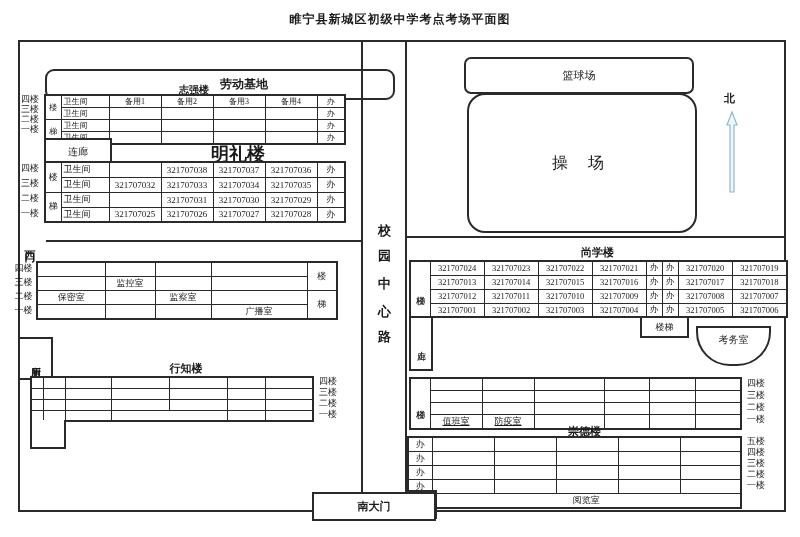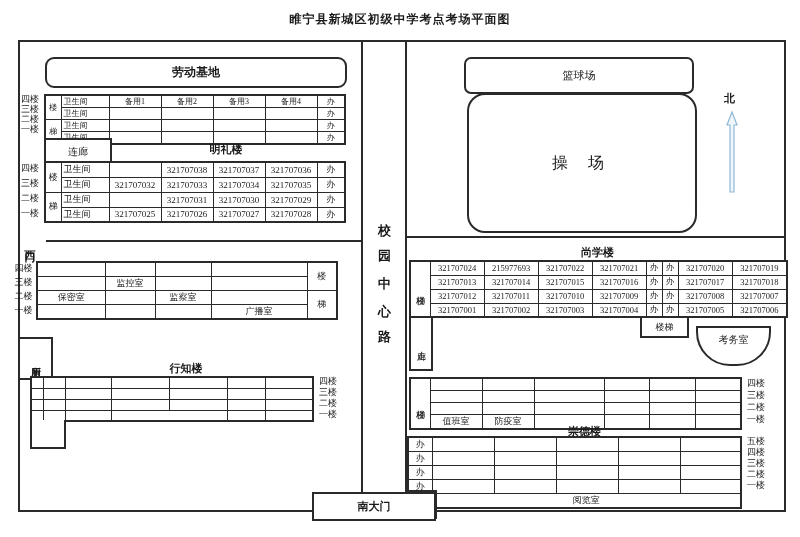--- a/index.html
+++ b/index.html
@@ -28,24 +28,25 @@
   <div class="abs" style="left:0;top:11px;width:800px;text-align:center;font-weight:bold;font-size:12px;letter-spacing:1px;">睢宁县新城区初级中学考点考场平面图</div>
 
   <div class="abs" style="left:18px;top:40px;width:764px;height:468px;border:2px solid #2a2a2a;"></div>
 
   <div class="vline" style="left:361px;top:40px;height:470px;"></div>
   <div class="vline" style="left:405px;top:40px;height:470px;"></div>
   <div class="abs" style="left:361px;top:148px;width:46px;height:262px;display:flex;align-items:center;justify-content:center;z-index:2;">
     <span class="vtext" style="font-weight:bold;font-size:13px;letter-spacing:27px;">校园中心路</span>
   </div>
 
-  <div class="rbox" style="left:45px;top:57px;width:298px;height:27px;border-radius:9px;">
+  <div class="rbox" style="left:45px;top:69px;width:298px;height:27px;border-radius:9px;padding-left:48px;">
     <span style="font-weight:bold;font-size:12px;">劳动基地</span>
   </div>
 
+  <div class="btitle" style="left:44px;top:83px;width:300px;font-size:10px;">志强楼</div>
   <div class="floors" style="left:17px;top:94px;width:26px;">
     <div style="height:10px">四楼</div>
     <div style="height:10px">三楼</div>
     <div style="height:10px">二楼</div>
     <div style="height:10px">一楼</div>
   </div>
   <table class="bld" style="left:44px;top:94px;width:300px;">
     <colgroup>
         <col style="width:16px">
         <col style="width:48px">
@@ -89,21 +90,21 @@
       <td></td>
           <td></td>
       <td>办</td>
     </tr>
   </tbody>
     </table>
 
   <div class="rbox serif" style="left:44px;top:138px;width:64px;height:23px;font-size:10px;">
     <span>连廊</span>
   </div>
-  <div class="btitle" style="left:108px;top:142px;width:236px;font-size:11px;">明礼楼</div>
+  <div class="btitle" style="left:120px;top:142px;width:236px;font-size:18px;">明礼楼</div>
 
   <div class="floors" style="left:17px;top:161px;width:26px;">
     <div style="height:15px">四楼</div>
     <div style="height:15px">三楼</div>
     <div style="height:15px">二楼</div>
     <div style="height:15px">一楼</div>
   </div>
   <table class="bld" style="left:44px;top:161px;width:300px;">
     <colgroup>
         <col style="width:16px">
@@ -287,21 +288,21 @@
         <col style="width:54px">
         <col style="width:16px">
         <col style="width:16px">
         <col style="width:54px">
         <col style="width:55px">
       </colgroup>
     <tbody>
         <tr class="t85" style="height:14px;">
       <td rowspan="4" class="vcell">楼梯</td>
       <td>321707024</td>
-      <td>215977693</td>
+      <td>321707023</td>
       <td>321707022</td>
       <td>321707021</td>
       <td>办</td>
       <td>办</td>
       <td>321707020</td>
       <td>321707019</td>
     </tr>
     <tr class="t85" style="height:14px;">
       <td>321707013</td>
       <td>321707014</td>
@@ -374,21 +375,21 @@
           <td></td>
     </tr>
     <tr class="t9" style="height:12px;">
       <td></td>
           <td></td>
       <td></td>
           <td></td>
       <td></td>
           <td></td>
     </tr>
-    <tr class="t9" style="height:12px;">
+    <tr class="t9" style="height:12px;text-decoration:underline;">
       <td>值班室</td>
       <td>防疫室</td>
       <td></td>
           <td></td>
       <td></td>
           <td></td>
     </tr>
   </tbody>
     </table>
   <div class="floors" style="left:743px;top:377px;width:26px;">

